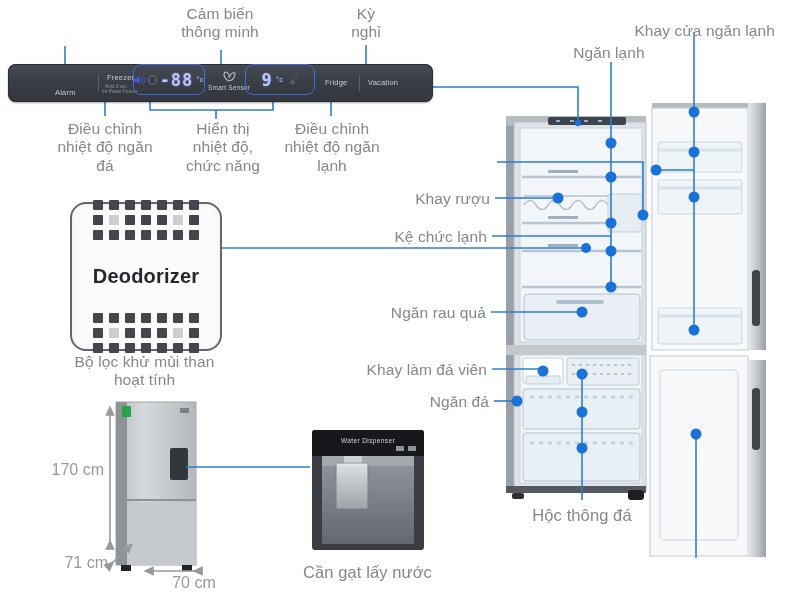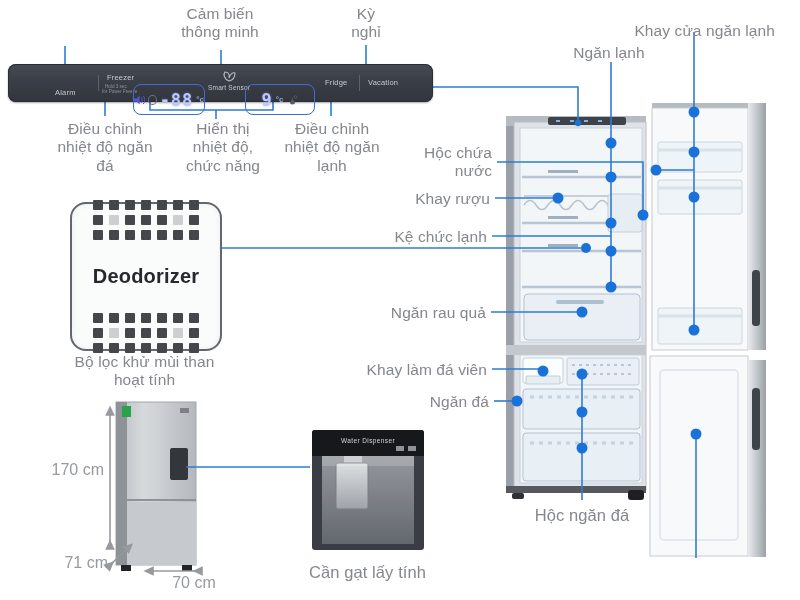--- a/index.html
+++ b/index.html
@@ -18,21 +18,21 @@
   
   #ctrl-panel{
     position:absolute;left:8px;top:64px;width:425px;height:38px;border-radius:8px;
     background:linear-gradient(180deg,#474b53 0%,#3a3e46 45%,#32353c 100%);
     box-shadow:0 1px 2px rgba(0,0,0,.35), inset 0 0 0 1px #2b2e34;
   }
   .p-txt{position:absolute;color:#c7cad1;font-size:7.5px;letter-spacing:.2px;white-space:nowrap;}
   .p-hint{position:absolute;color:#8f939b;font-size:4.6px;line-height:1.25;text-align:center;white-space:nowrap;}
   .p-div{position:absolute;top:11px;width:1px;height:16px;background:#5c616a;}
   .disp{
-    position:absolute;top:20px;height:29px;border:1.4px solid #3f6bd8;border-radius:8px;
+    position:absolute;top:0;height:29px;border:1.4px solid #3f6bd8;border-radius:8px;
     display:flex;align-items:center;justify-content:center;gap:3px;
   }
   .digits{font-family:"DejaVu Sans Mono",monospace;font-weight:bold;font-size:17px;
     color:#bcc8fa;letter-spacing:1px;text-shadow:0 0 3px rgba(120,140,255,.55);}
   .deg{color:#93a4e4;font-size:8px;font-weight:bold;}
   .dimcircle{width:8px;height:8px;border:1.4px solid #6a707c;border-radius:50%;}
   
   #deodorizer{
     position:absolute;left:70px;top:202px;width:148px;height:145px;background:#fafbfb;
     border:2px solid #63666c;border-radius:16px;box-shadow:inset 0 0 6px rgba(0,0,0,.06);
@@ -319,25 +319,24 @@
   <div class="callout c-center" style="left:55px;top:120px;width:100px;">Điều chỉnh nhiệt độ ngăn đá</div>
   <div class="callout c-center" style="left:178px;top:120px;width:90px;">Hiển thị nhiệt độ, chức năng</div>
   <div class="callout c-center" style="left:282px;top:120px;width:100px;">Điều chỉnh nhiệt độ ngăn lạnh</div>
 
   <div class="callout c-center" style="left:72px;top:353px;width:145px;">Bộ lọc khử mùi than hoạt tính</div>
 
   <div class="dim-label" style="left:40px;top:461px;width:64px;text-align:right;">170 cm</div>
   <div class="dim-label" style="left:52px;top:554px;width:56px;text-align:right;">71 cm</div>
   <div class="dim-label" style="left:166px;top:574px;width:56px;text-align:center;">70 cm</div>
 
-  <div class="callout c-center" style="left:285px;top:563px;width:165px;font-size:16.5px;">Cần gạt lấy tính</div>
+  <div class="callout c-center" style="left:285px;top:563px;width:165px;font-size:16.5px;">Cần gạt lấy nước</div>
 
   <div class="callout c-right" style="left:612px;top:10px;width:163px;white-space:nowrap;margin-top:12px;">Khay cửa ngăn lạnh</div>
   <div class="callout c-center" style="left:565px;top:44px;width:88px;white-space:nowrap;">Ngăn lạnh</div>
-  <div class="callout c-right" style="left:408px;top:144px;width:84px;">Hộc chứa nước</div>
   <div class="callout c-right" style="left:405px;top:190px;width:85px;white-space:nowrap;">Khay rượu</div>
   <div class="callout c-right" style="left:383px;top:228px;width:104px;white-space:nowrap;">Kệ chức lạnh</div>
   <div class="callout c-right" style="left:373px;top:304px;width:113px;white-space:nowrap;">Ngăn rau quả</div>
   <div class="callout c-right" style="left:340px;top:361px;width:147px;white-space:nowrap;">Khay làm đá viên</div>
   <div class="callout c-right" style="left:420px;top:393px;width:69px;white-space:nowrap;">Ngăn đá</div>
-  <div class="callout c-center" style="left:527px;top:506px;width:110px;font-size:16.5px;white-space:nowrap;">Hộc ngăn đá</div>
+  <div class="callout c-center" style="left:527px;top:506px;width:110px;font-size:16.5px;white-space:nowrap;">Hộc thông đá</div>
 
 </div>
 
 </body></html>

